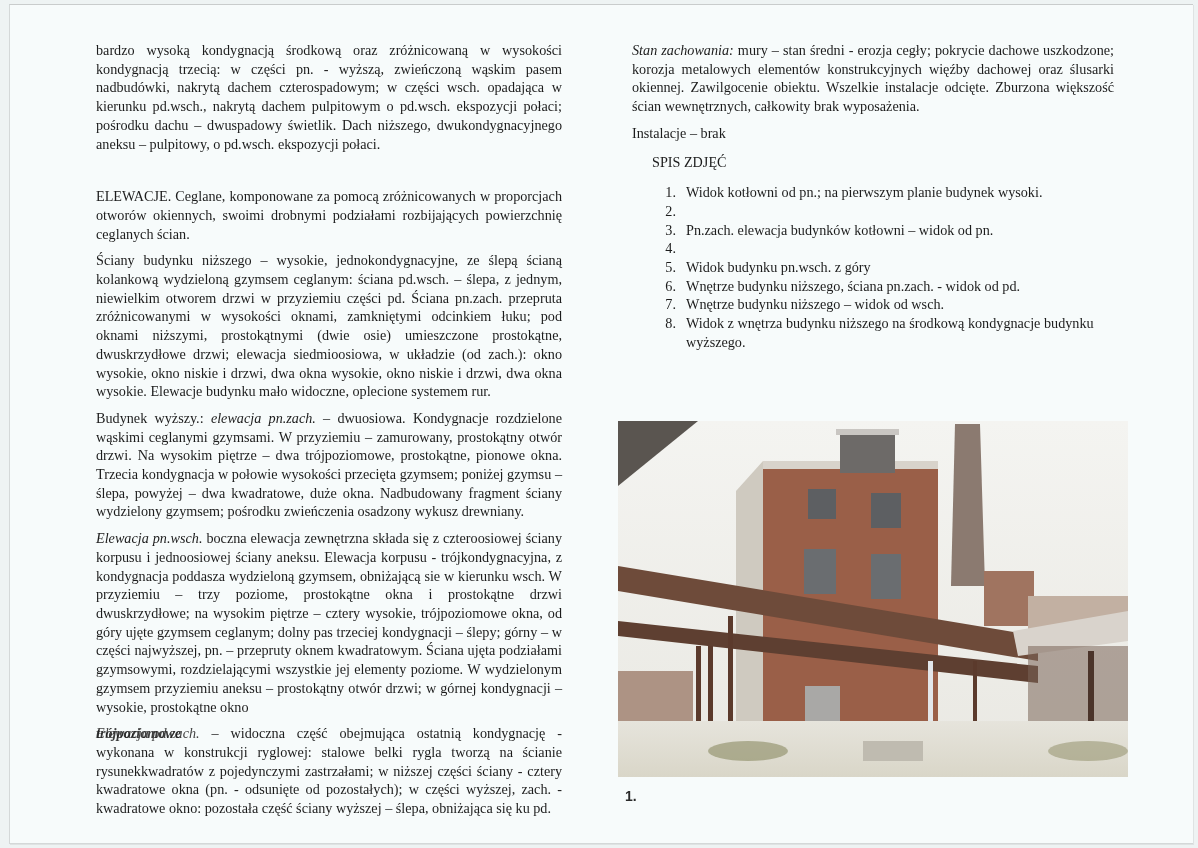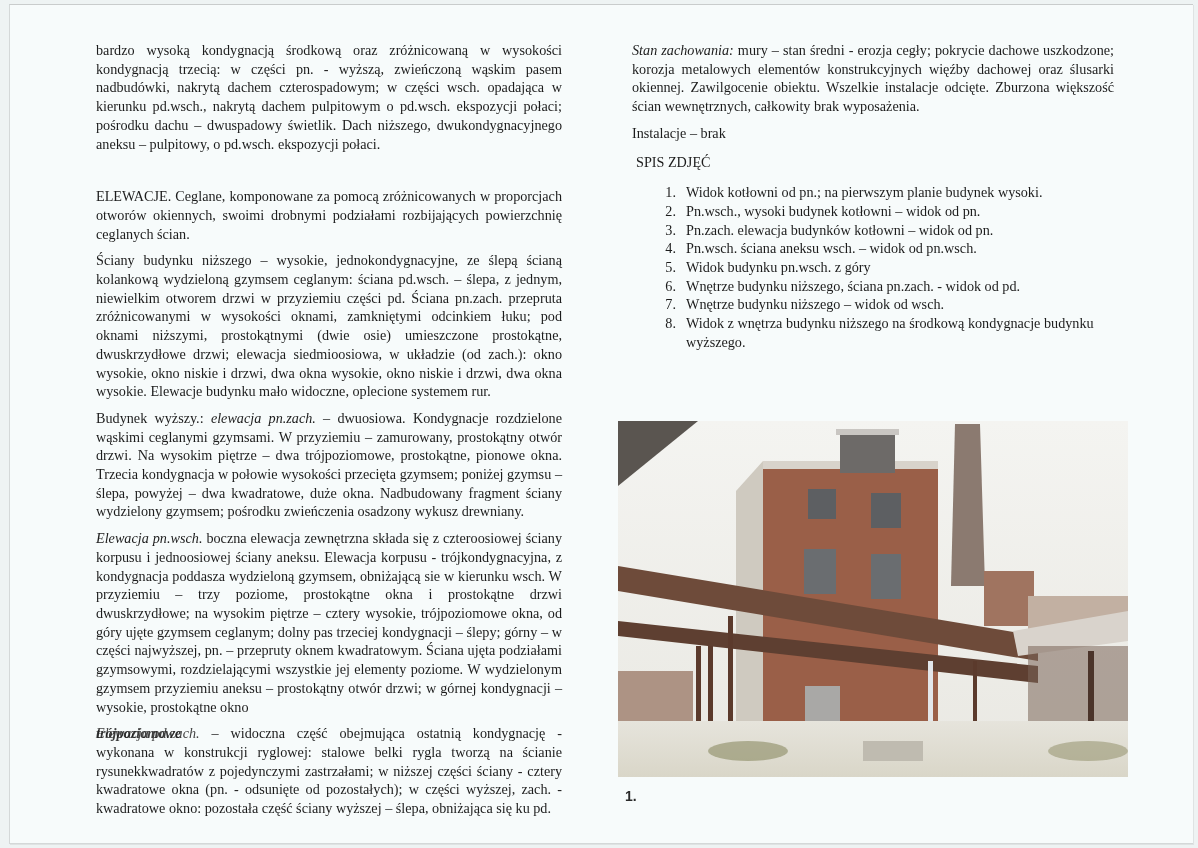--- a/index.html
+++ b/index.html
@@ -7,21 +7,21 @@
        font-family:"Liberation Serif","DejaVu Serif",serif;color:#1c1c1c;}
   .page{position:absolute;left:9px;top:4px;width:1183px;height:838px;background:#f7fbfb;
         border-top:1px solid #c9cccc;border-left:1px solid #d4d8d8;border-bottom:1px solid #d4d8d8;
         box-shadow:1px 1px 0 #dfe3e3;}
   .col{position:absolute;font-size:14.2px;line-height:18.7px;}
   .left{left:88px;top:33px;width:482px;}
   .right{left:624px;top:33px;width:498px;}
   .para{text-align:justify;margin:8px;}
   .gap{height:18px;}
   .it{font-style:italic;}
-  .spis-title{margin:10px 0 12px 12px;font-size:14.2px;}
+  .spis-title{margin:10px 0 12px 28px;font-size:14.2px;}
   ol.spis{margin:0;padding:0;list-style:none;}
   ol.spis li{display:flex;}
   ol.spis li .num{width:52px;text-align:right;padding-right:10px;flex:none;}
   ol.spis li .txt{flex:1;}
   .photo{position:absolute;left:618px;top:421px;width:510px;height:356px;overflow:hidden;background:#f1f1ec;}
   .caption{position:absolute;left:625px;top:788px;font-family:"Liberation Sans","DejaVu Sans",sans-serif;
            font-size:14px;font-weight:bold;color:#2a2a2a;}
 </style>
 </head>
 <body>
@@ -42,29 +42,27 @@
   <p class="para"><span class="it">Stan zachowania:</span><span> mury – stan średni - erozja cegły; pokrycie dachowe uszkodzone; korozja metalowych elementów konstrukcyjnych więźby dachowej oraz ślusarki okiennej. Zawilgocenie obiektu. Wszelkie instalacje odcięte. Zburzona większość ścian wewnętrznych, całkowity brak wyposażenia.</span></p>
   <p class="para">Instalacje – brak</p>
   <div class="spis-title">SPIS ZDJĘĆ</div>
   <ol class="spis">
     <li>
         <span class="num">1.</span>
         <span class="txt">Widok kotłowni od pn.; na pierwszym planie budynek wysoki.</span>
       </li>
     <li>
         <span class="num">2.</span>
-        <span class="txt">Pn.wsch., wysoki budynek kotłowni – widok od pn.</span>
       </li>
     <li>
         <span class="num">3.</span>
         <span class="txt">Pn.zach. elewacja budynków kotłowni – widok od pn.</span>
       </li>
     <li>
         <span class="num">4.</span>
-        <span class="txt">Pn.wsch. ściana aneksu wsch. – widok od pn.wsch.</span>
       </li>
     <li>
         <span class="num">5.</span>
         <span class="txt">Widok budynku pn.wsch. z góry</span>
       </li>
     <li>
         <span class="num">6.</span>
         <span class="txt">Wnętrze budynku niższego, ściana pn.zach. -  widok od pd.</span>
       </li>
     <li>

